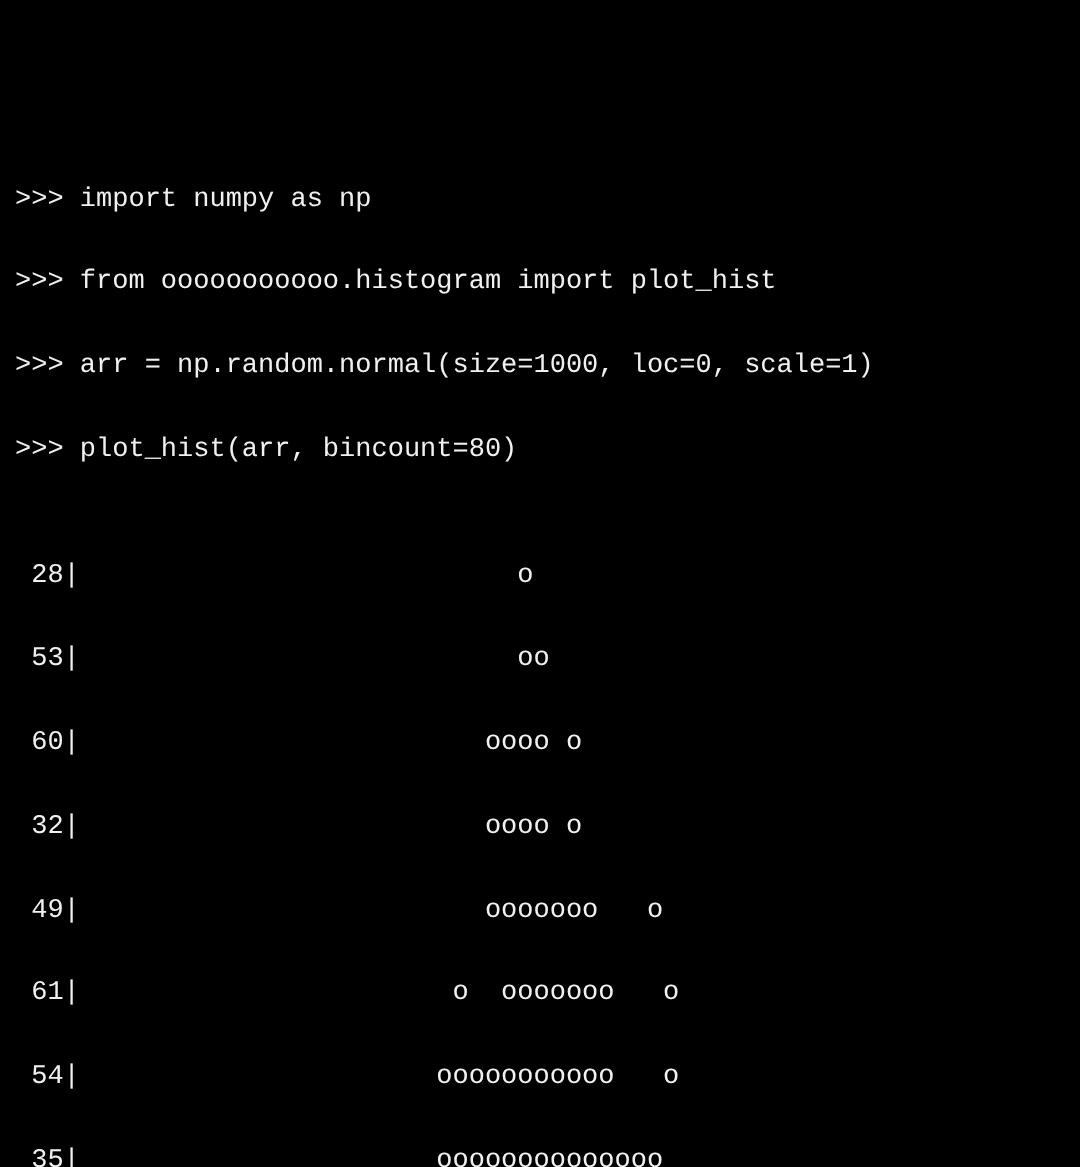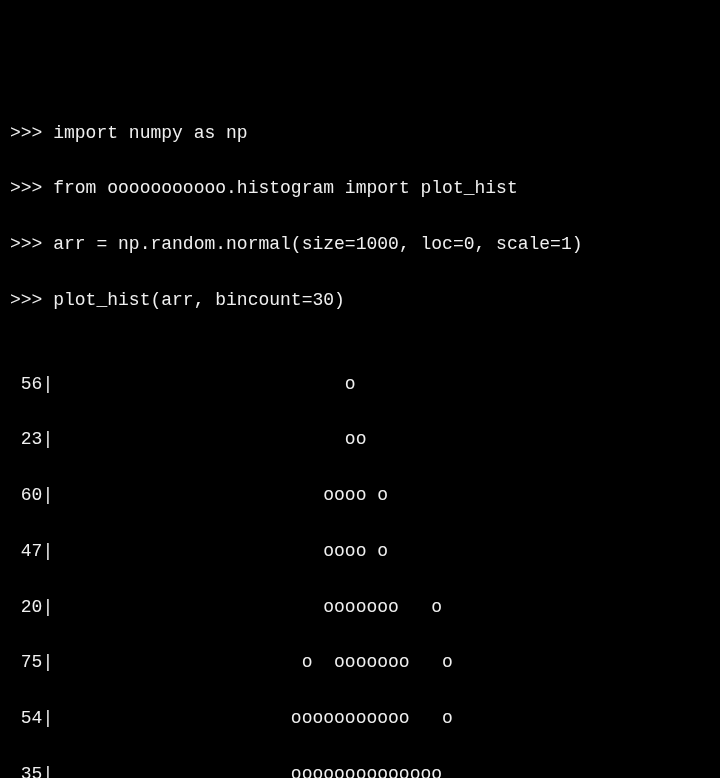--- a/index.html
+++ b/index.html
@@ -27,28 +27,28 @@
     }
   </style>
 </head>
 <body>
 
 
 
 <span class="line"><span class="prompt">&gt;&gt;&gt; </span><span>import numpy as np</span></span>
 <span class="line"><span class="prompt">&gt;&gt;&gt; </span><span>from ooooooooooo.histogram import plot_hist</span></span>
 <span class="line"><span class="prompt">&gt;&gt;&gt; </span><span>arr = np.random.normal(size=1000, loc=0, scale=1)</span></span>
-<span class="line"><span class="prompt">&gt;&gt;&gt; </span><span>plot_hist(arr, bincount=30)</span></span>
+<span class="line"><span class="prompt">&gt;&gt;&gt; </span><span>plot_hist(arr, bincount=80)</span></span>
 <span class="line"></span>
-<span class="line"> 56|                           o</span>
-<span class="line"> 23|                           oo</span>
+<span class="line"> 28|                           o</span>
+<span class="line"> 53|                           oo</span>
 <span class="line"> 60|                         oooo o</span>
-<span class="line"> 47|                         oooo o</span>
-<span class="line"> 20|                         ooooooo   o</span>
-<span class="line"> 75|                       o  ooooooo   o</span>
+<span class="line"> 32|                         oooo o</span>
+<span class="line"> 49|                         ooooooo   o</span>
+<span class="line"> 61|                       o  ooooooo   o</span>
 <span class="line"> 54|                      ooooooooooo   o</span>
 <span class="line"> 35|                      oooooooooooooo</span>
 
 
 
 
 
 
 
 

